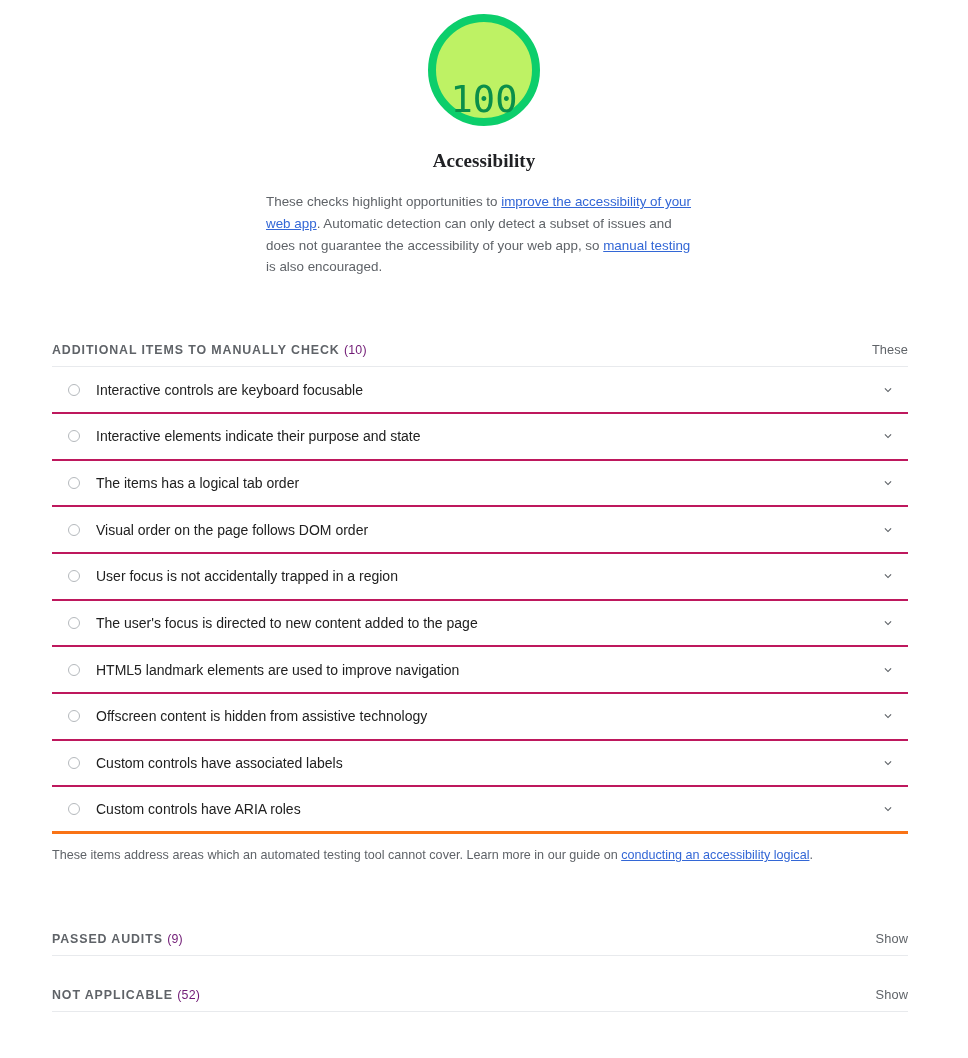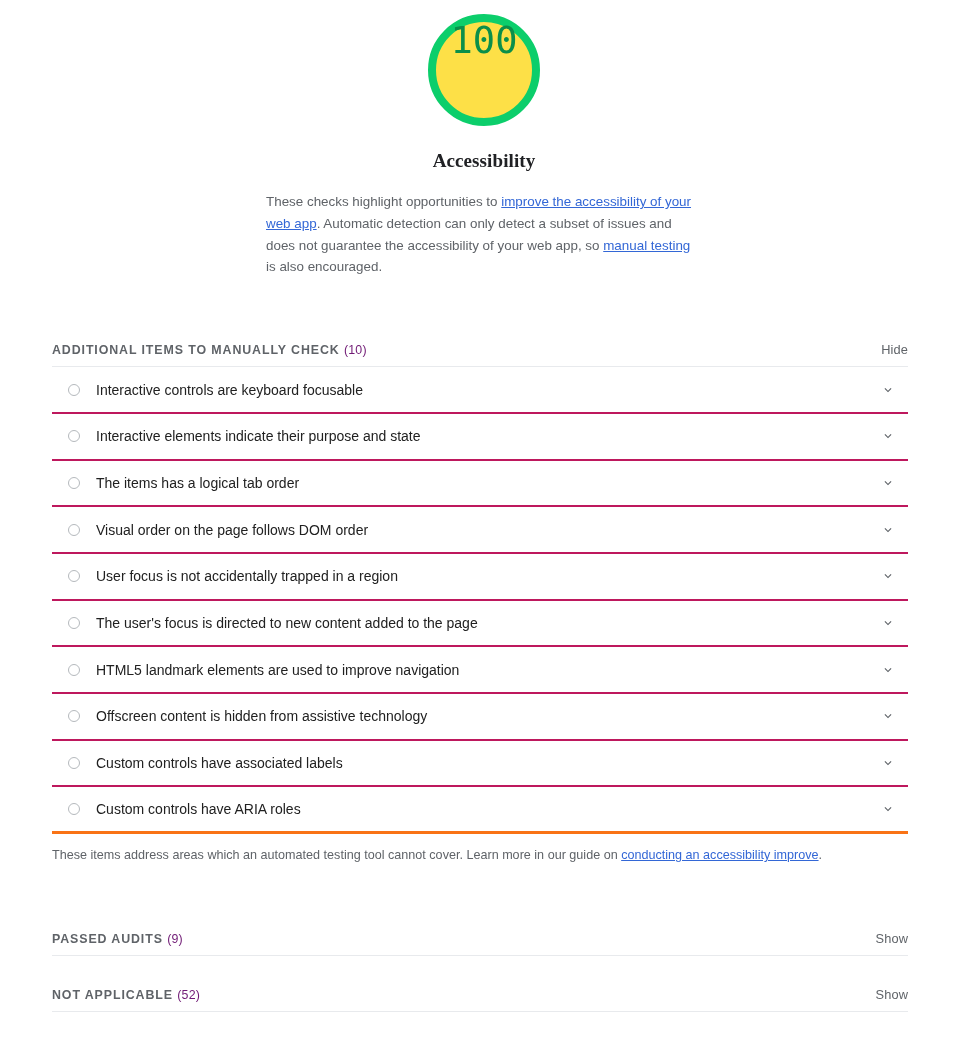--- a/index.html
+++ b/index.html
@@ -24,23 +24,23 @@
     padding-top: 14px;
     display: flex;
     flex-direction: column;
     align-items: center;
   }
   .gauge {
     width: 112px;
     height: 112px;
     border-radius: 50%;
     border: 8px solid #0cce6b;
-    background: #fde047;
-    display: flex;
-    align-items: flex-start;
+    background: #bef264;
+    display: flex;
+    align-items: flex-end;
     justify-content: center;
   }
   .gauge-value {
     font-family: "DejaVu Sans Mono", monospace;
     font-size: 37px;
     line-height: 1;
     font-weight: 400;
     color: #0a8f4a;
     letter-spacing: 0px;
   }
@@ -171,21 +171,21 @@
       <span class="gauge-value">100</span>
     </div>
     <div class="gauge-title">Accessibility</div>
   </div>
 
   <p class="desc"><span>These checks highlight opportunities to </span><a href="#">improve the accessibility of your web app</a><span>. Automatic detection can only detect a subset of issues and does not guarantee the accessibility of your web app, so </span><a href="#">manual testing</a><span> is also encouraged.</span></p>
 
   <div class="section manual-section">
     <div class="section-header">
       <div class="section-title"><span>ADDITIONAL ITEMS TO MANUALLY CHECK</span> <span class="count">(10)</span></div>
-      <button class="section-toggle">Hide</button>
+      <button class="section-toggle">These</button>
     </div>
     <div class="audit-list">
         <div class="audit-row">
           <span class="audit-marker">
             <span class="circle"></span>
           </span>
           <span class="audit-label">Interactive controls are keyboard focusable</span>
           <span class="audit-chevron">
             <svg width="14" height="14" viewBox="0 0 24 24">
               <path d="M7.4 8.6 12 13.2l4.6-4.6L18 10l-6 6-6-6z" fill="#5f6368"></path>
@@ -287,21 +287,21 @@
           <span class="audit-label">Custom controls have ARIA roles</span>
           <span class="audit-chevron">
             <svg width="14" height="14" viewBox="0 0 24 24">
               <path d="M7.4 8.6 12 13.2l4.6-4.6L18 10l-6 6-6-6z" fill="#5f6368"></path>
             </svg>
           </span>
         </div>
       </div>
   </div>
 
-  <p class="manual-note"><span>These items address areas which an automated testing tool cannot cover. Learn more in our guide on </span><a href="#">conducting an accessibility improve</a><span>.</span></p>
+  <p class="manual-note"><span>These items address areas which an automated testing tool cannot cover. Learn more in our guide on </span><a href="#">conducting an accessibility logical</a><span>.</span></p>
 
   <div class="section passed-section">
     <div class="section-header">
       <div class="section-title"><span>PASSED AUDITS</span> <span class="count">(9)</span></div>
       <button class="section-toggle">Show</button>
     </div>
   </div>
 
   <div class="section na-section">
     <div class="section-header">

